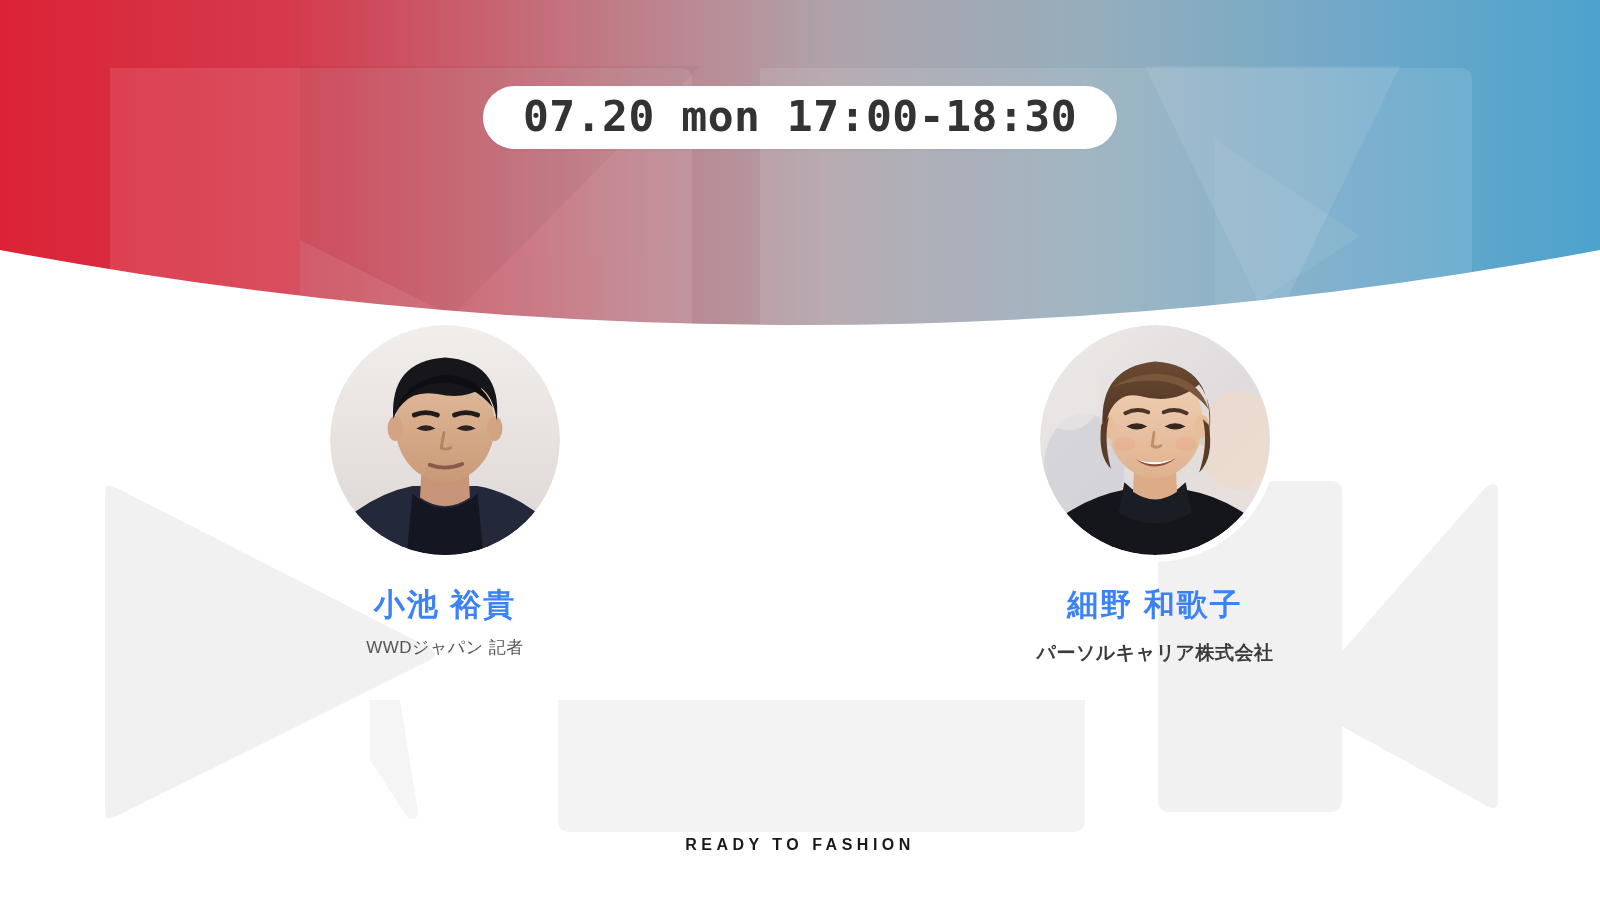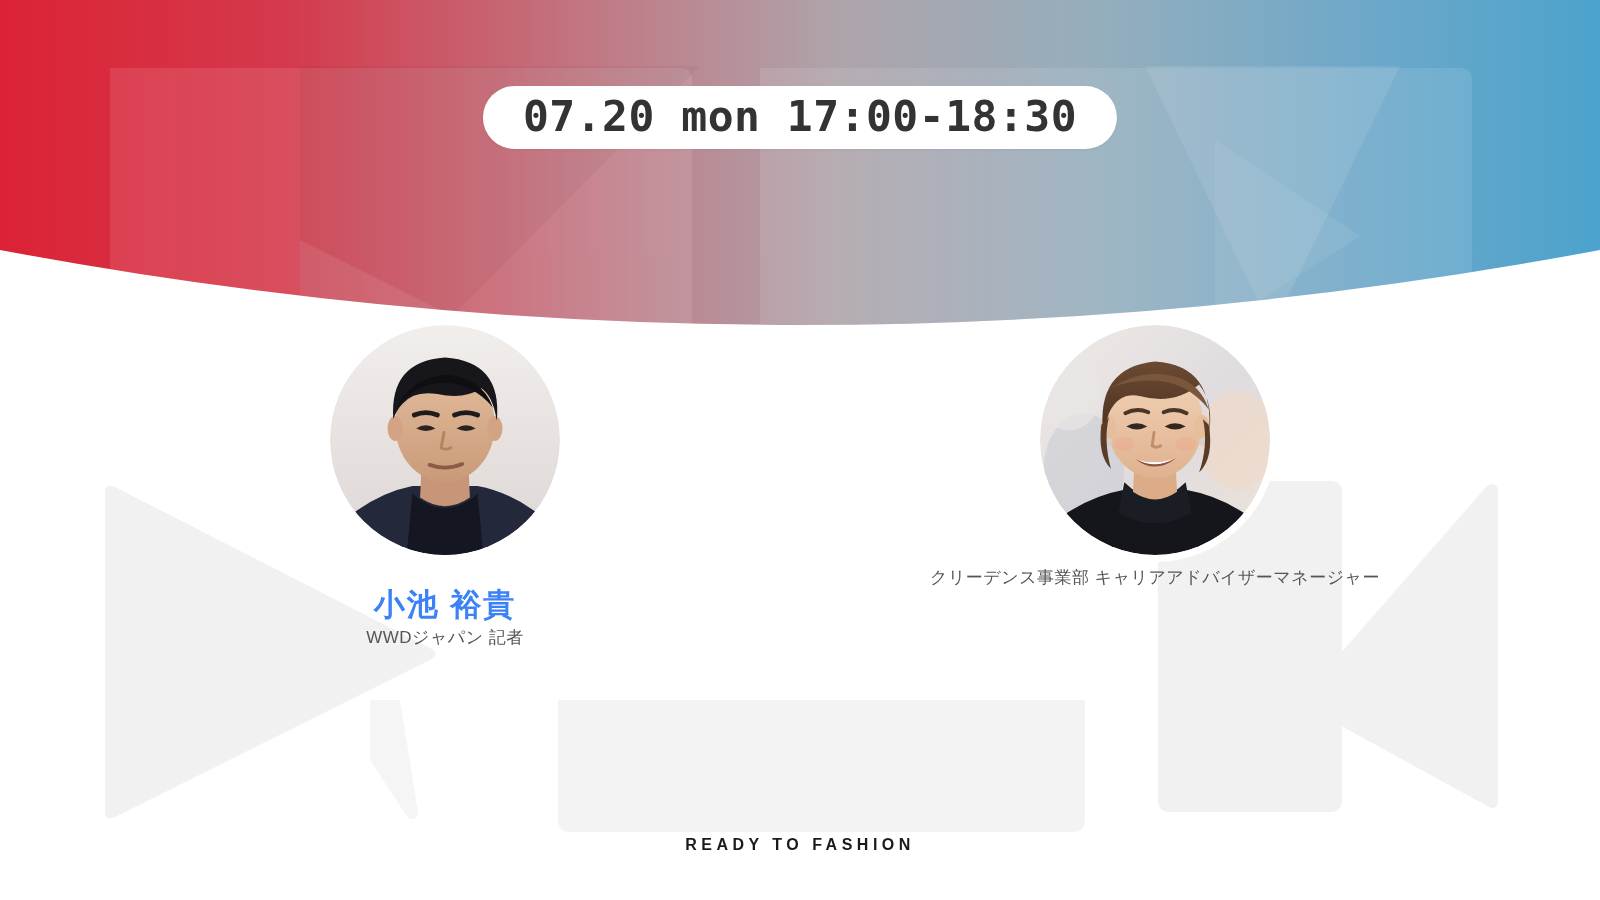--- a/index.html
+++ b/index.html
@@ -127,21 +127,21 @@
   }
   .sp-company {
     margin-top: 18px;
     font-size: 19px;
     font-weight: bold;
     color: #3c3c3c;
     letter-spacing: 0.5px;
     white-space: nowrap;
   }
   .sp-role {
-    margin-top: 4px;
+    margin-top: 14px;
     font-size: 17px;
     font-weight: normal;
     color: #555555;
     letter-spacing: 0.5px;
     white-space: nowrap;
   }
 
   
   .footer-logo {
     position: absolute;
@@ -336,20 +336,21 @@
             <path d="M 119 112 L 117 126 Q 121 129 126 126" stroke="#C08E6B" stroke-width="3" fill="none" stroke-linecap="round"></path>
 
             <path d="M 100 140 Q 120 156 142 139 Q 120 150 100 140 Z" fill="#8C4F45"></path>
             <path d="M 103 141 Q 120 150 139 140 Q 120 146 103 141 Z" fill="#FFFFFF"></path>
 
             <ellipse cx="88" cy="124" rx="11" ry="7" fill="#E8A98C" opacity="0.45"></ellipse>
             <ellipse cx="152" cy="124" rx="11" ry="7" fill="#E8A98C" opacity="0.45"></ellipse>
           </svg>
         </div>
       </div>
-      <div class="sp-role">クリーデンス事業部 キャリアアドバイザーマネージャー</div>
+      <div class="sp-name">細野 和歌子</div>
+      <div class="sp-company">パーソルキャリア株式会社</div>
     </div>
 
   </div>
 
   <div class="footer-logo">READY TO FASHION</div>
 
 </div>
 
 </body></html>

